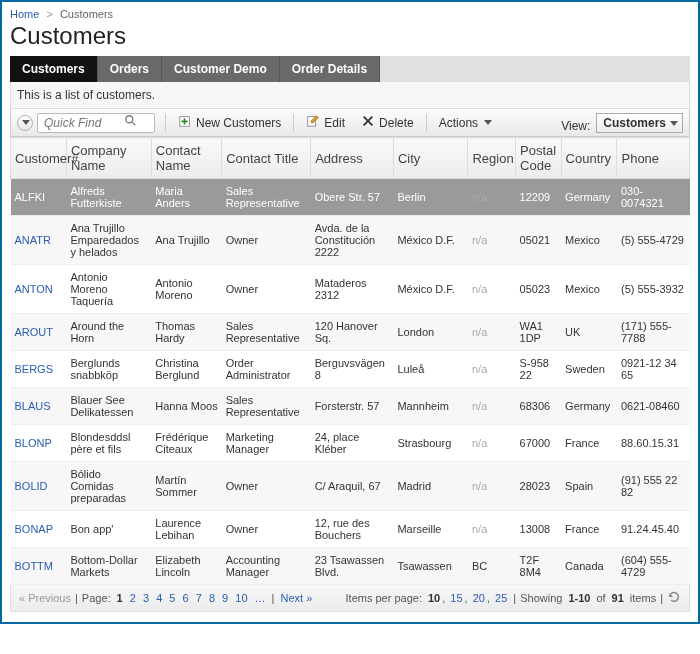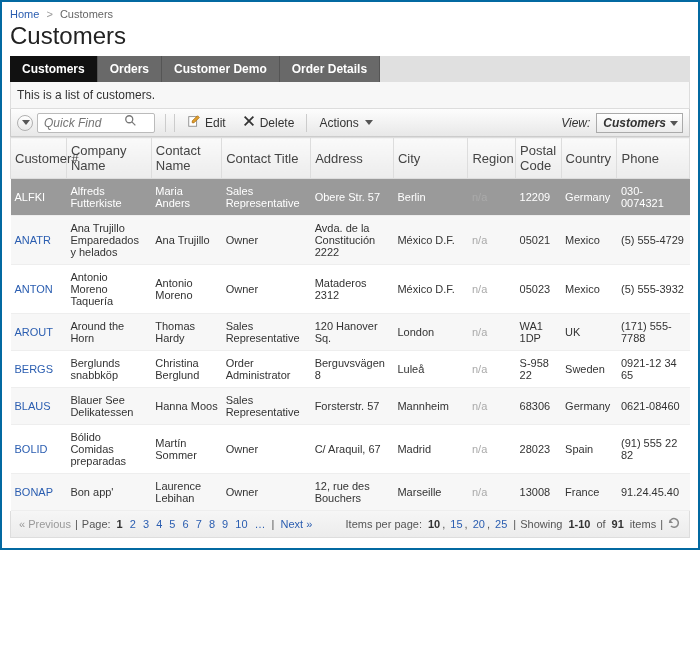--- a/index.html
+++ b/index.html
@@ -57,21 +57,21 @@
     border: 1px solid #bbb; border-radius: 2px;
     background: #fff; height: 20px; padding: 0 4px;
     margin-right: 4px;
     width: 118px;
   }
   .quickfind input {
     border: none; outline: none; font-style: italic; color: #888;
     width: 82px; font-size: 12px;
   }
   .icon { display: inline-block; width: 14px; height: 14px; }
-  .view-area { margin-left: auto; display: flex; align-items: center; gap: 6px; font-style: italic; }
+  .view-area { margin-left: auto; display: flex; align-items: flex-end; gap: 6px; }
   .view-select {
     border: 1px solid #aaa; background: linear-gradient(#fff,#ececec);
     padding: 2px 16px 2px 6px; font-weight: bold; position: relative;
     font-size: 12px; cursor: pointer;
   }
   .view-select .down-caret { position: absolute; right: 4px; top: 7px; }
   table.data { width: 100%; border-collapse: collapse; table-layout: fixed; }
   table.data th {
     text-align: left; font-weight: normal; color: #444;
     background: linear-gradient(#fafafa,#ececec);
@@ -135,20 +135,28 @@
     <div class="quickfind">
       <input type="text" placeholder="Quick Find" style="">
       <span>
         <svg class="icon" viewBox="0 0 16 16">
             <circle cx="6" cy="6" r="4" fill="none" stroke="#777" stroke-width="1.5"></circle>
             <line x1="9" y1="9" x2="13" y2="13" stroke="#777" stroke-width="1.5"></line>
           </svg>
       </span>
     </div>
     <span class="tb-sep"></span>
+    <span class="tb-btn">
+      <span><svg class="icon" viewBox="0 0 16 16">
+            <rect x="2" y="3" width="11" height="11" fill="#fff" stroke="#888"></rect>
+            <line x1="7.5" y1="5" x2="7.5" y2="12" stroke="#2a8a2a" stroke-width="2"></line>
+            <line x1="4" y1="8.5" x2="11" y2="8.5" stroke="#2a8a2a" stroke-width="2"></line>
+          </svg></span>
+      <span class="tb-text">New Customers</span>
+    </span>
     <span class="tb-sep"></span>
     <span class="tb-btn">
       <span><svg class="icon" viewBox="0 0 16 16">
             <rect x="2" y="3" width="9" height="11" fill="#fff" stroke="#888"></rect>
             <path d="M12 2 L14 4 L8 10 L6 10 L6 8 Z" fill="#e0a030" stroke="#b07010"></path>
           </svg></span>
       <span class="tb-text">Edit</span>
     </span>
     <span class="tb-btn">
       <span><svg class="icon" viewBox="0 0 16 16">
@@ -265,20 +273,32 @@
           <td>Hanna Moos</td>
           <td>Sales Representative</td>
           <td>Forsterstr. 57</td>
           <td>Mannheim</td>
           <td><span class="na">n/a</span></td>
           <td>68306</td>
           <td>Germany</td>
           <td>0621-08460</td>
         </tr>
         <tr>
+          <td><a href="#" class="rowlink">BLONP</a></td>
+          <td>Blondesddsl père et fils</td>
+          <td>Frédérique Citeaux</td>
+          <td>Marketing Manager</td>
+          <td>24, place Kléber</td>
+          <td>Strasbourg</td>
+          <td><span class="na">n/a</span></td>
+          <td>67000</td>
+          <td>France</td>
+          <td>88.60.15.31</td>
+        </tr>
+        <tr>
           <td><a href="#" class="rowlink">BOLID</a></td>
           <td>Bólido Comidas preparadas</td>
           <td>Martín Sommer</td>
           <td>Owner</td>
           <td>C/ Araquil, 67</td>
           <td>Madrid</td>
           <td><span class="na">n/a</span></td>
           <td>28023</td>
           <td>Spain</td>
           <td>(91) 555 22 82</td>
@@ -287,20 +307,32 @@
           <td><a href="#" class="rowlink">BONAP</a></td>
           <td>Bon app'</td>
           <td>Laurence Lebihan</td>
           <td>Owner</td>
           <td>12, rue des Bouchers</td>
           <td>Marseille</td>
           <td><span class="na">n/a</span></td>
           <td>13008</td>
           <td>France</td>
           <td>91.24.45.40</td>
+        </tr>
+        <tr>
+          <td><a href="#" class="rowlink">BOTTM</a></td>
+          <td>Bottom-Dollar Markets</td>
+          <td>Elizabeth Lincoln</td>
+          <td>Accounting Manager</td>
+          <td>23 Tsawassen Blvd.</td>
+          <td>Tsawassen</td>
+          <td>BC</td>
+          <td>T2F 8M4</td>
+          <td>Canada</td>
+          <td>(604) 555-4729</td>
         </tr>
       </tbody>
   </table>
 
   <div class="pager">
     <span style="color:#999">« Previous</span>
     <span> | </span>
     <span>Page:</span>
     <span id="pager-pages"><b>1</b> <a href="#">2</a> <a href="#">3</a> <a href="#">4</a> <a href="#">5</a> <a href="#">6</a> <a href="#">7</a> <a href="#">8</a> <a href="#">9</a> <a href="#">10</a> <a href="#">…</a> </span>
     <span>| </span>

